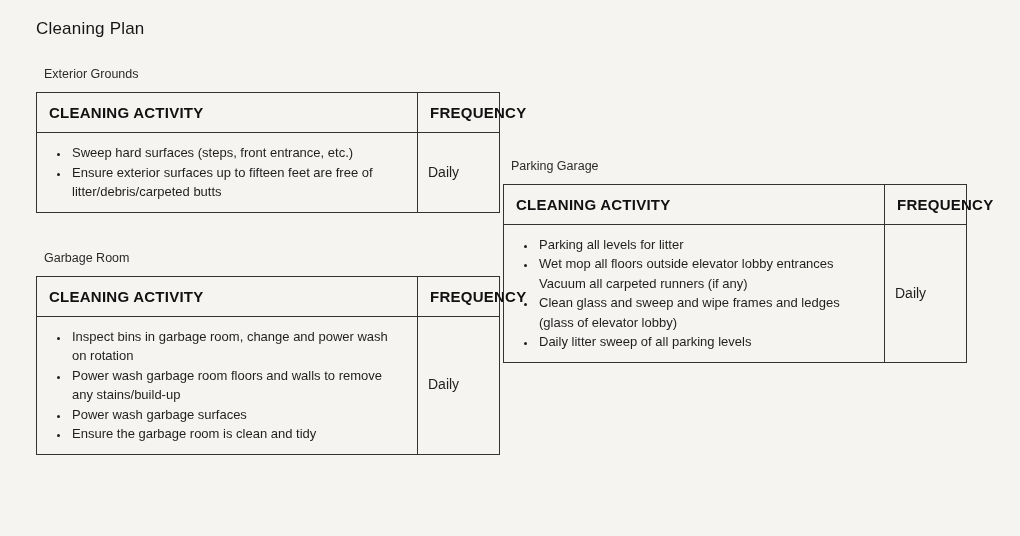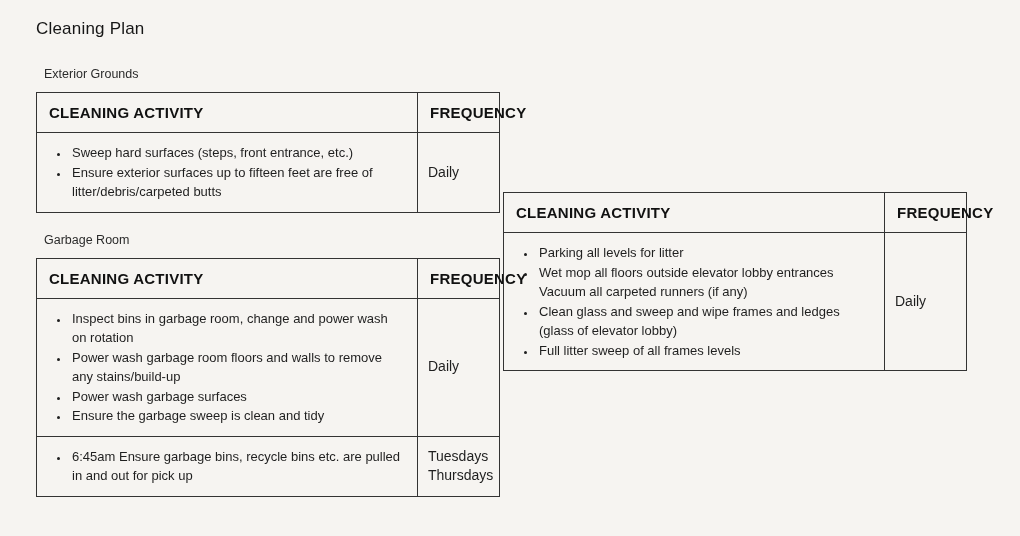--- a/index.html
+++ b/index.html
@@ -31,21 +31,21 @@
   .columns {
     display: flex;
     align-items: center;
     gap: 4px;
   }
   .col {
     width: 463px;
     flex: 0 0 463px;
   }
   .plan-section + .plan-section {
-    margin-top: 20px;
+    margin-top: 38px;
   }
   .section-label {
     font-size: 12.5px;
     color: var(--label);
     padding-left: 8px;
     margin-bottom: 11px;
   }
   table.plan-table {
     width: 463px;
     border-collapse: collapse;
@@ -139,64 +139,54 @@
           <th class="col-frequency">FREQUENCY</th>
         </tr>
       </thead>
       <tbody>
   <tr>
     <td class="cell-activity">
       <ul>
                     <li>Inspect bins in garbage room, change and power wash on rotation</li>
                     <li>Power wash garbage room floors and walls to remove any stains/build-up</li>
                     <li>Power wash garbage surfaces</li>
-                    <li>Ensure the garbage sweep is clean and tidy</li>
+                    <li>Ensure the garbage room is clean and tidy</li>
                   </ul>
     </td>
     <td class="cell-frequency">
                   <div class="freq-line">Daily</div>
                 </td>
   </tr>
 
-  <tr>
-    <td class="cell-activity">
-      <ul>
-                    <li>6:45am Ensure garbage bins, recycle bins etc. are pulled in and out for pick up</li>
-                  </ul>
-    </td>
-    <td class="cell-frequency">
-                  <div class="freq-line">Tuesdays</div>
-                  <div class="freq-line">Thursdays</div>
-                </td>
-  </tr>
 </tbody>
     </table>
   </section>
 </div>
     <div class="col" id="col-right">
   <section class="plan-section">
+    <div class="section-label">Parking Garage</div>
     <table class="plan-table">
       <colgroup>
         <col style="width:381px">
         <col style="width:82px">
       </colgroup>
       <thead>
         <tr>
           <th class="col-activity">CLEANING ACTIVITY</th>
           <th class="col-frequency">FREQUENCY</th>
         </tr>
       </thead>
       <tbody>
   <tr>
     <td class="cell-activity">
       <ul>
                     <li>Parking all levels for litter</li>
                     <li>Wet mop all floors outside elevator lobby entrances<br>Vacuum all carpeted runners (if any)</li>
                     <li>Clean glass and sweep and wipe frames and ledges (glass of elevator lobby)</li>
-                    <li>Full litter sweep of all frames levels</li>
+                    <li>Daily litter sweep of all parking levels</li>
                   </ul>
     </td>
     <td class="cell-frequency">
                   <div class="freq-line">Daily</div>
                 </td>
   </tr>
 </tbody>
     </table>
   </section>
 </div>

